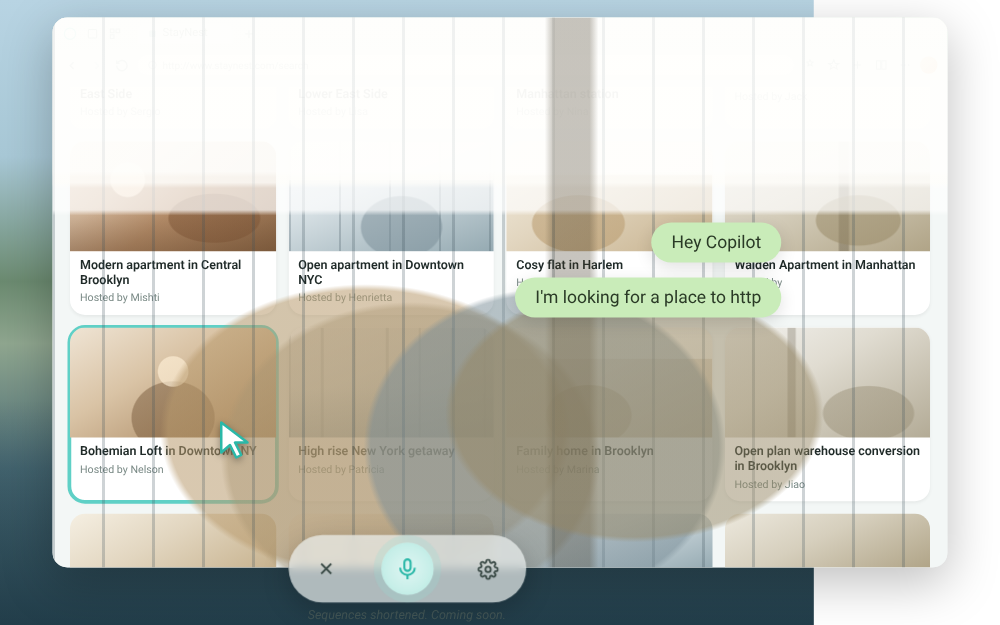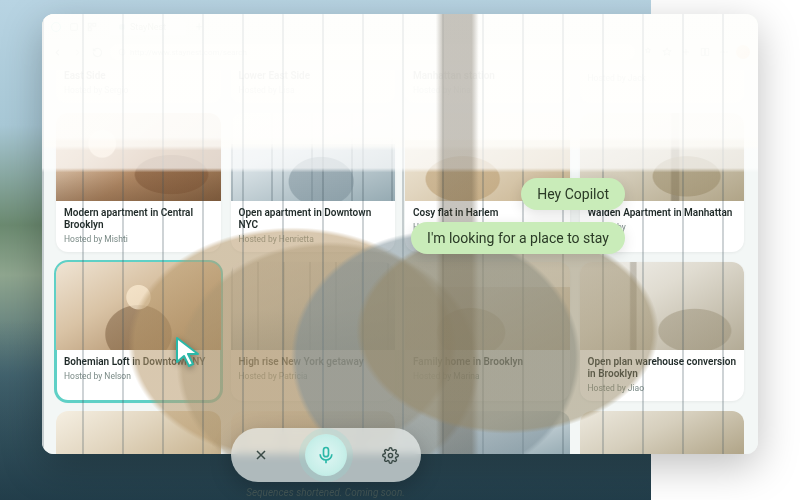--- a/index.html
+++ b/index.html
@@ -262,21 +262,21 @@
       <div class="peek-row">
         <div class="peek t2"></div>
         <div class="peek t6"></div>
         <div class="peek t1"></div>
         <div class="peek t3"></div>
       </div>
     </div>
   </div>
 
   <div class="bubble b1">Hey Copilot</div>
-  <div class="bubble b2">I'm looking for a place to stay</div>
+  <div class="bubble b2">I'm looking for a place to http</div>
 
   <svg class="cursor" width="30" height="34" viewBox="0 0 30 34">
     <path d="M3 2 L3 26 L10 20 L15 30 L19 28 L14 18 L24 18 Z" fill="#ffffff" stroke="#2bb8a8" stroke-width="2" stroke-linejoin="round"></path>
   </svg>
 
   <div class="voicebar">
     <div class="vb-btn">
       <svg width="16" height="16" viewBox="0 0 24 24" fill="none" stroke="currentColor" stroke-width="2.2">
           <path d="M6 6l12 12M18 6L6 18"></path>
         </svg>

